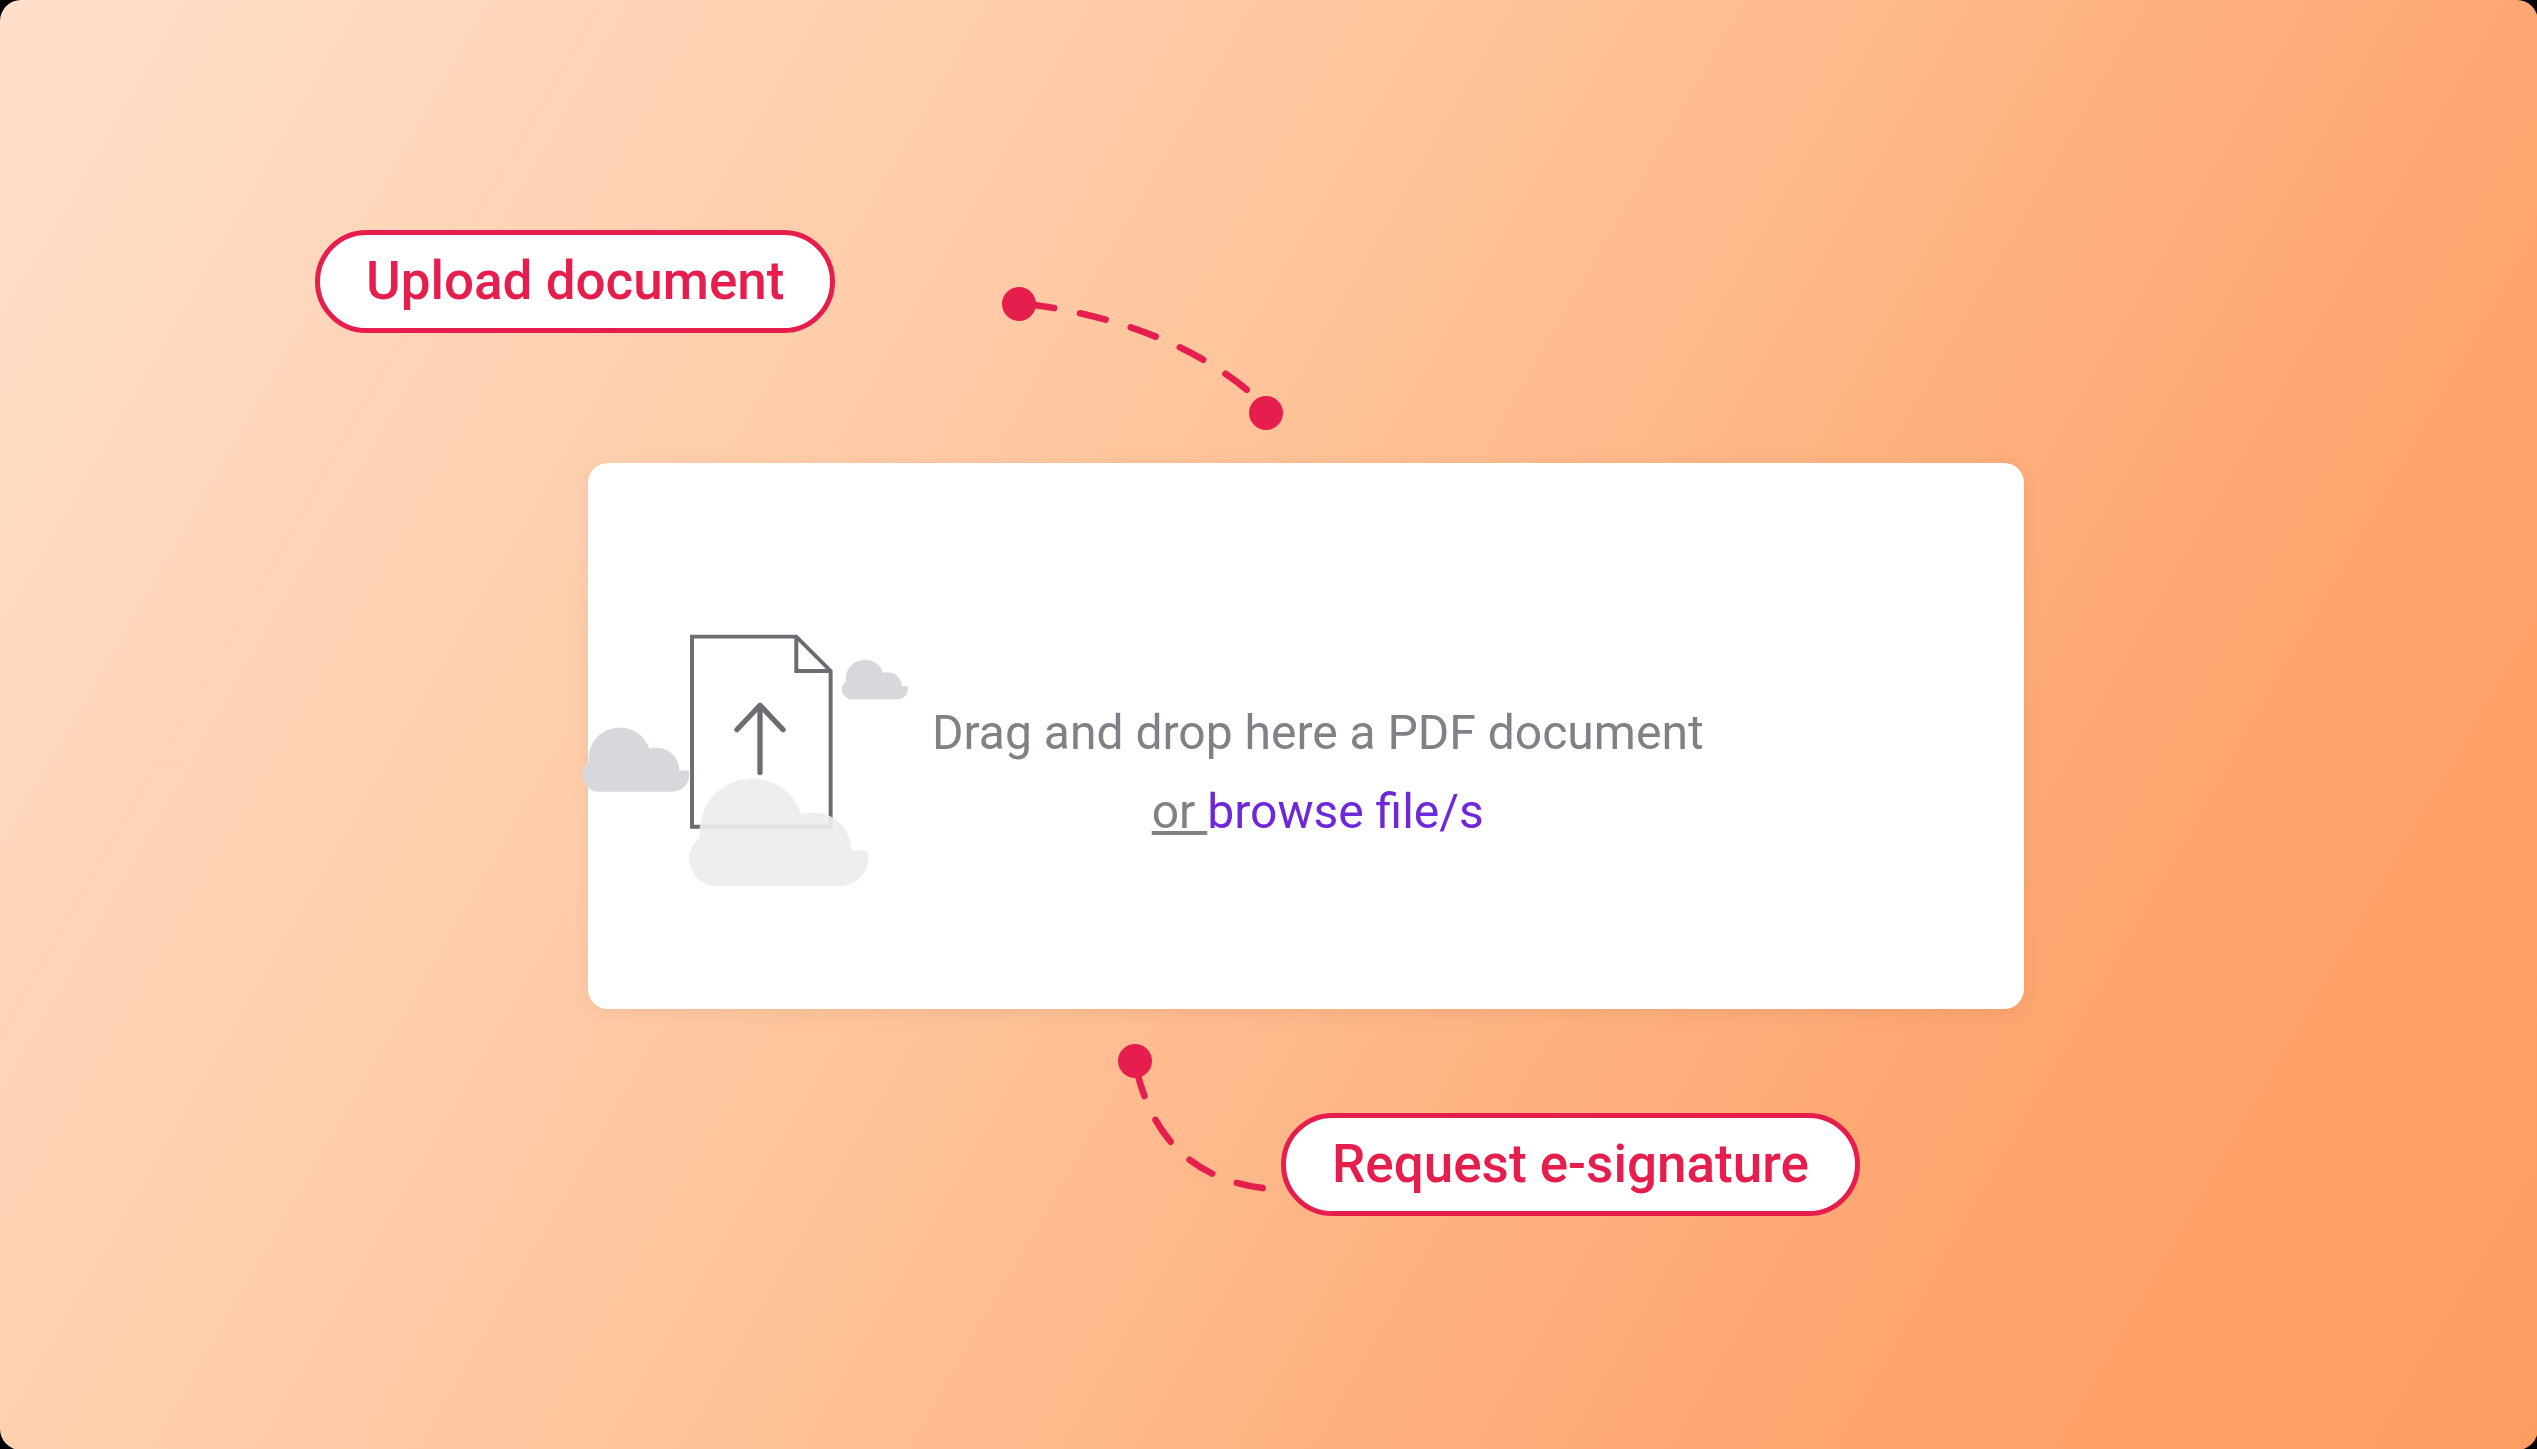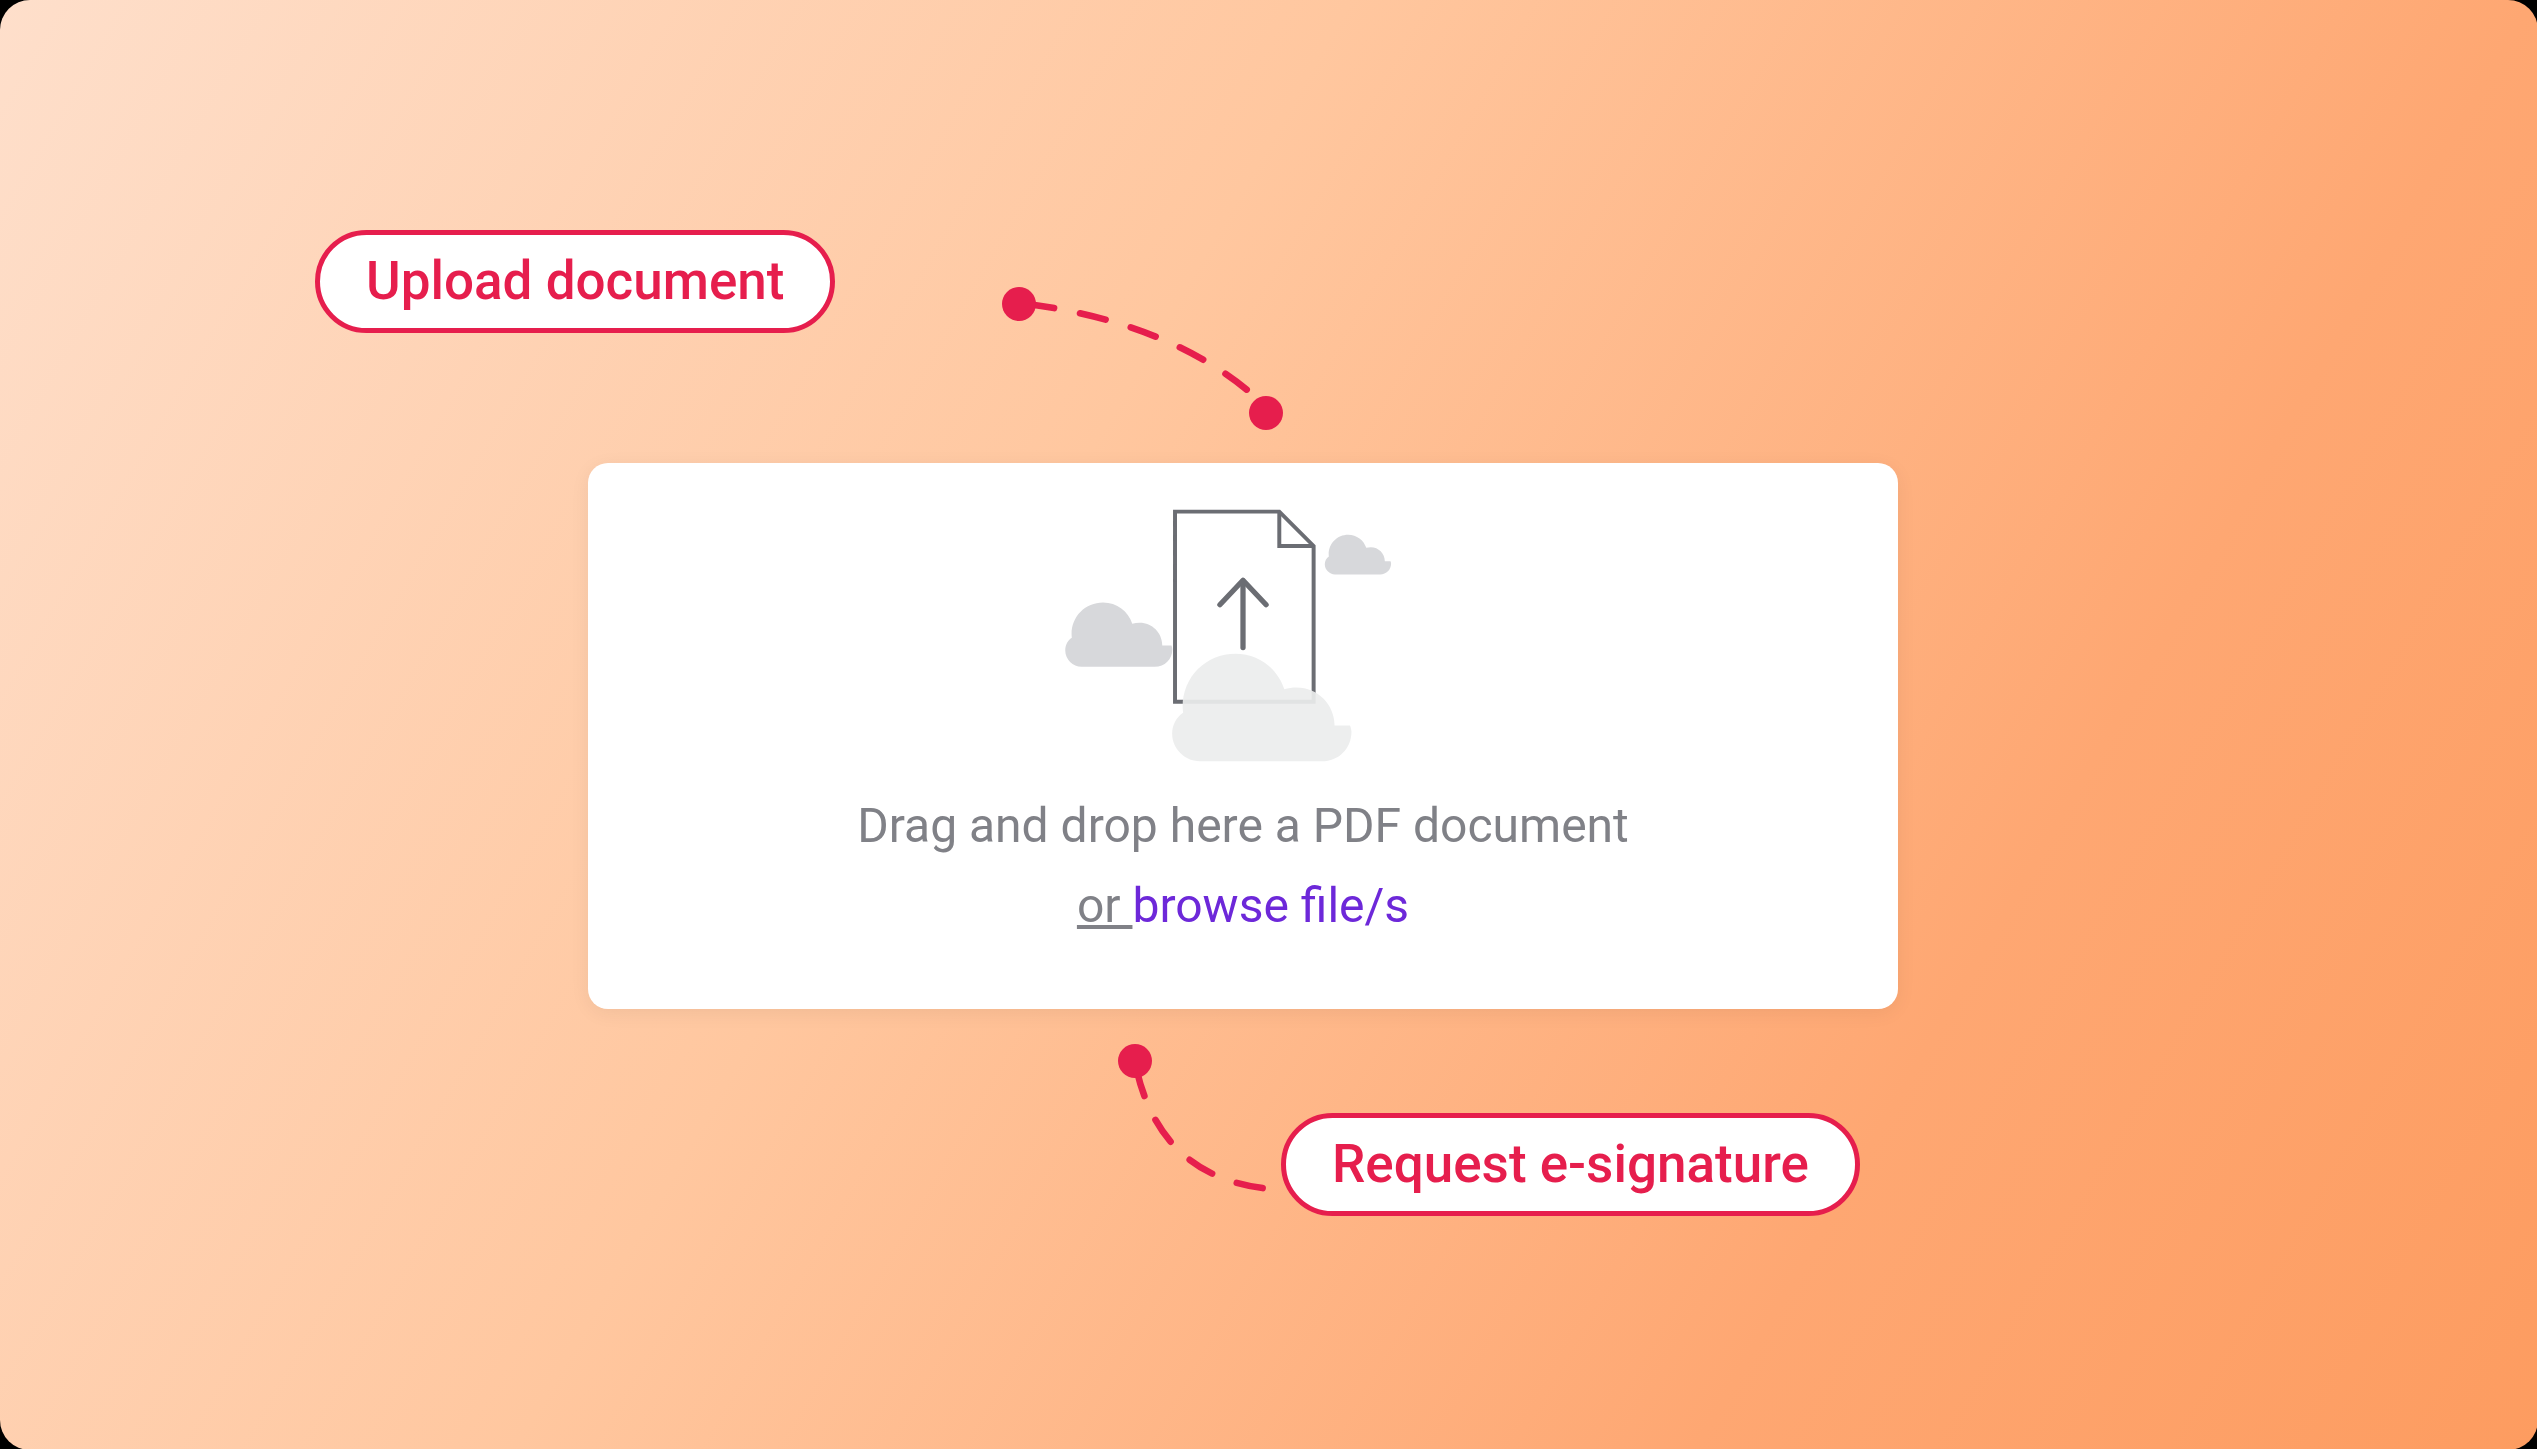--- a/index.html
+++ b/index.html
@@ -7,21 +7,21 @@
       width: 2538px;
       height: 1450px;
       font-family: -apple-system, BlinkMacSystemFont, "Segoe UI", Roboto, Helvetica, Arial, sans-serif;
       overflow: hidden;
       background: #000;
     }
     .stage {
       position: relative;
       width: 2538px;
       height: 1450px;
-      border-radius: 30px;
+      border-radius: 21px;
       overflow: hidden;
       background: linear-gradient(120deg, #fedfcb 0%, #ffc79f 40%, #fea772 75%, #fd9c60 100%);
     }
 
     
     .pill {
       position: absolute;
       background: #ffffff;
       border: 5.3px solid #e61e4d;
       border-radius: 660px;
@@ -59,26 +59,26 @@
       stroke: #e61e4d;
       stroke-width: 10;
       stroke-linecap: round;
       stroke-dasharray: 40 40;
     }
 
     
     .drop-card {
       position: absolute;
       top: 463px; left: 588px;
-      width: 1310px; height: 546px;
+      width: 1436px; height: 546px;
       background: #ffffff;
       border-radius: 20px;
       box-shadow: 0 4px 20px rgba(0,0,0,0.06);
       display: flex;
-      flex-direction: column;
+      flex-direction: row;
       align-items: center;
       padding-top: 46px;
     }
     .upload-illustration {
       position: relative;
       width: 344px; height: 251px;
     }
     
     .cloud { position: absolute; }
     .cloud svg { display: block; }

